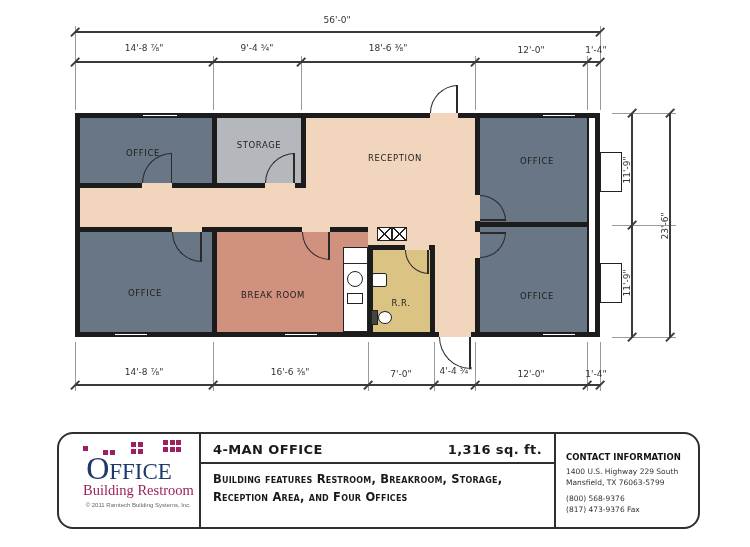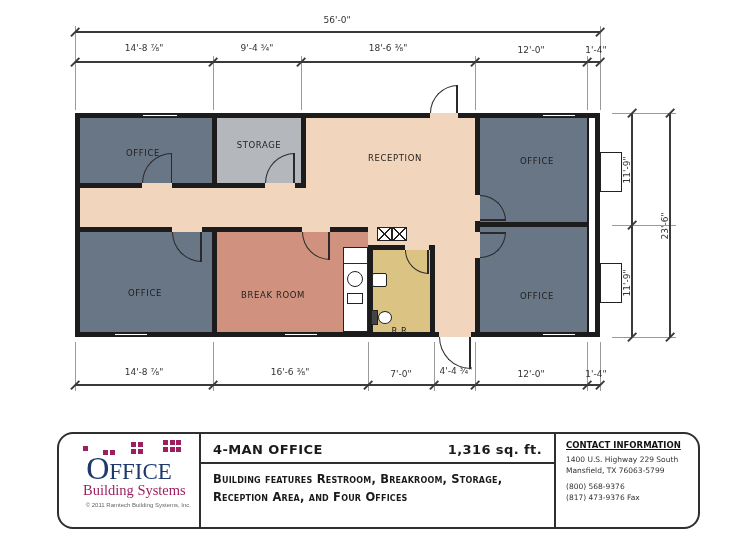--- a/index.html
+++ b/index.html
@@ -48,22 +48,22 @@
   #logo-name::first-letter{font-size:32px;}
   #logo-tagline{position:absolute;left:24px;top:48px;color:#9e1f5f;font-family:"Liberation Serif",serif;font-size:14.5px;}
   #logo-copyright{position:absolute;right:8px;top:68px;font-size:6px;color:#666;}
   .sq-cluster{position:absolute;display:grid;gap:1.5px;}
   .sq{width:5px;height:5px;background:#9e1f5f;}
   #mid-header{display:flex;justify-content:space-between;align-items:baseline;padding:8px 12px 5px;
               border-bottom:2.5px solid #2f2f2f;font-weight:bold;font-size:13px;letter-spacing:.4px;color:#1a1a1a;
               font-family:"DejaVu Sans",sans-serif;}
   #mid-body{padding:7px 12px;font-size:11.5px;font-weight:bold;font-variant:small-caps;line-height:1.55;
             color:#1a1a1a;font-family:"DejaVu Sans",sans-serif;letter-spacing:.2px;}
-  #contact-col .heading{font-size:8.5px;font-weight:bold;text-decoration:underline;color:#111;
-                        font-family:"DejaVu Sans",sans-serif;}
+  #contact-col .heading{font-size:8.5px;font-weight:bold;color:#111;
+                        font-family:"DejaVu Sans",sans-serif;margin-top:12px;}
   #contact-col .line{font-size:7.5px;color:#333;line-height:1.45;font-family:"DejaVu Sans",sans-serif;}
   .cgroup{margin-top:5px;}
   .cgroup.rule{border-top:1px solid #888;padding-top:3px;}
 </style>
 </head>
 <body>
 
 <div id="page">
 
   <div id="building">
@@ -171,21 +171,21 @@
       <div class="fixt" style="left:296px;top:197px;width:7px;height:15px;background:#444;"></div>
       <div class="fixt" style="left:303px;top:198px;width:14px;height:13px;border-radius:50%;"></div>
     </div>
 
     <span class="rlabel" style="left:68px;top:40px;">OFFICE</span>
     <span class="rlabel" style="left:184px;top:32px;">STORAGE</span>
     <span class="rlabel" style="left:320px;top:45px;">RECEPTION</span>
     <span class="rlabel" style="left:462px;top:48px;">OFFICE</span>
     <span class="rlabel" style="left:70px;top:180px;">OFFICE</span>
     <span class="rlabel" style="left:198px;top:182px;">BREAK ROOM</span>
-    <span class="rlabel" style="left:326px;top:190px;margin-top:28px;">R.R.</span>
+    <span class="rlabel" style="left:326px;top:190px;">R.R.</span>
     <span class="rlabel" style="left:462px;top:183px;">OFFICE</span>
   </div>
 
   <div>
 
     <div class="ext" style="left:74.5px;top:26px;width:1px;height:84px;"></div>
     <div class="ext" style="left:599.5px;top:26px;width:1px;height:84px;"></div>
     <div class="ext" style="left:212.5px;top:56px;width:1px;height:54px;"></div>
     <div class="ext" style="left:300.5px;top:56px;width:1px;height:54px;"></div>
     <div class="ext" style="left:474.5px;top:56px;width:1px;height:54px;"></div>
@@ -268,21 +268,21 @@
         <div class="sq-cluster" style="left:104px;top:6px;grid-template-columns:repeat(3,5px);">
             <i class="sq"></i>
             <i class="sq"></i>
             <i class="sq"></i>
             <i class="sq"></i>
             <i class="sq"></i>
             <i class="sq"></i>
           </div>
       </div>
       <div id="logo-name">OFFICE</div>
-      <div id="logo-tagline">Building Systems</div>
+      <div id="logo-tagline">Building Restroom</div>
       <div id="logo-copyright">© 2011 Ramtech Building Systems, Inc.</div>
     </div>
 
     <div id="mid-col">
       <div id="mid-header">
         <span>4-MAN OFFICE</span>
         <span>1,316 sq. ft.</span>
       </div>
       <div id="mid-body">Building features Restroom, Breakroom, Storage, Reception Area, and Four Offices</div>
     </div>

